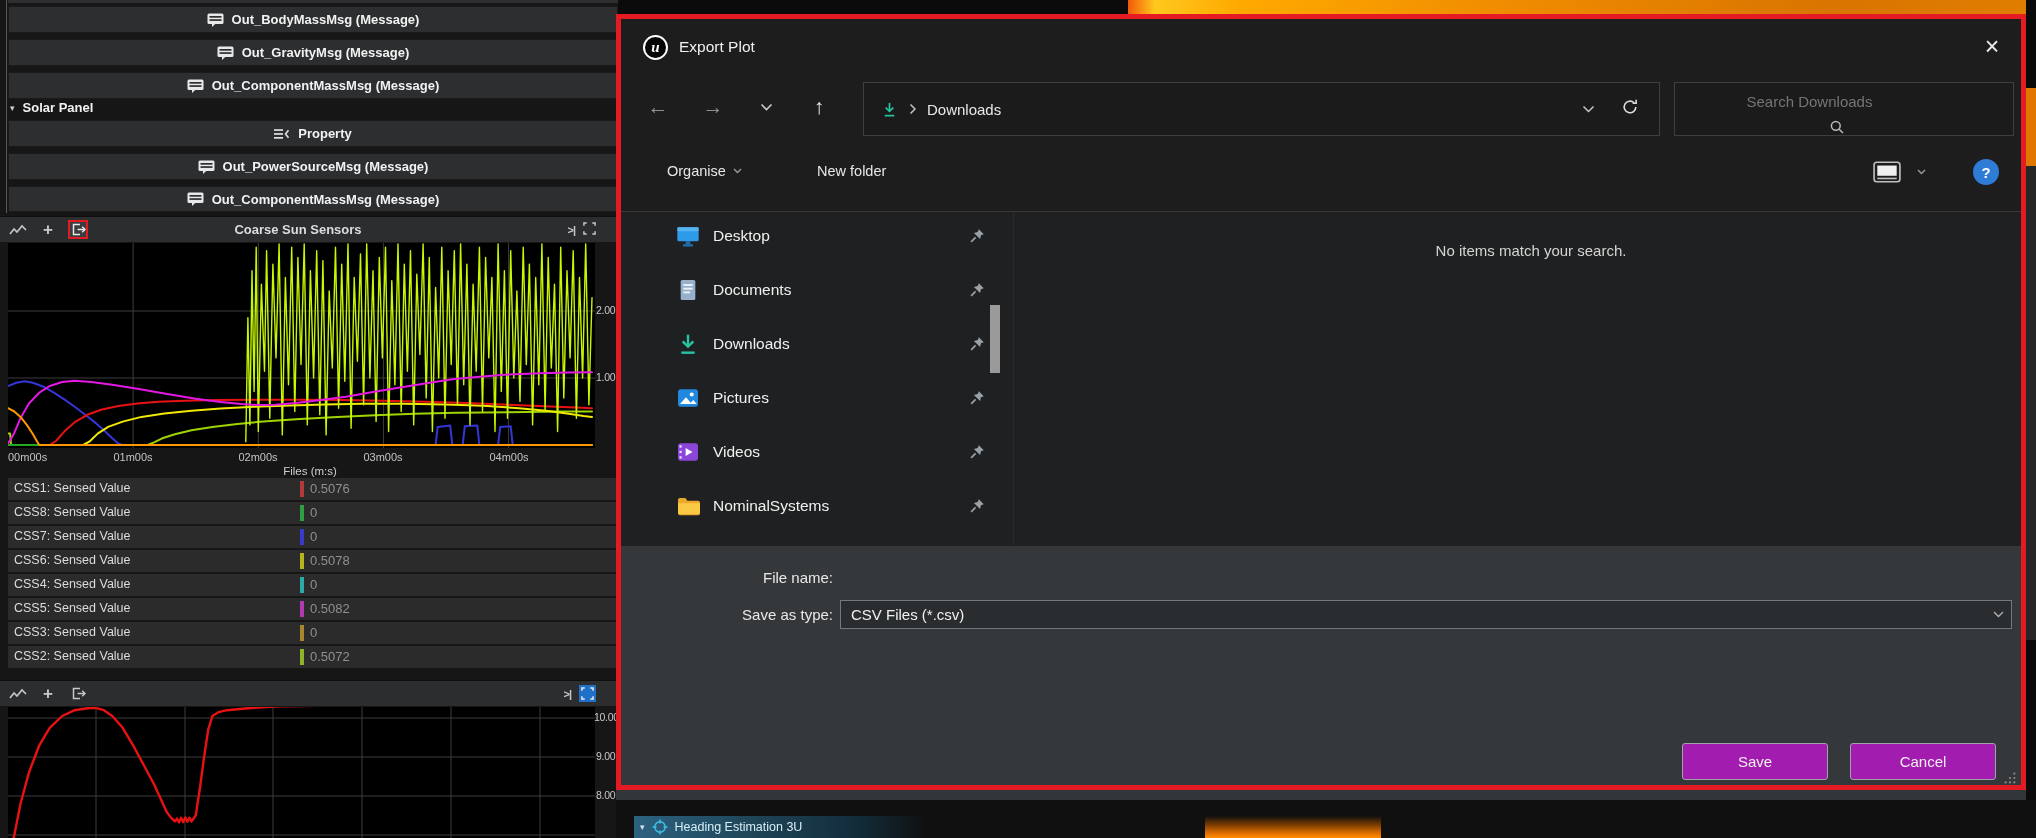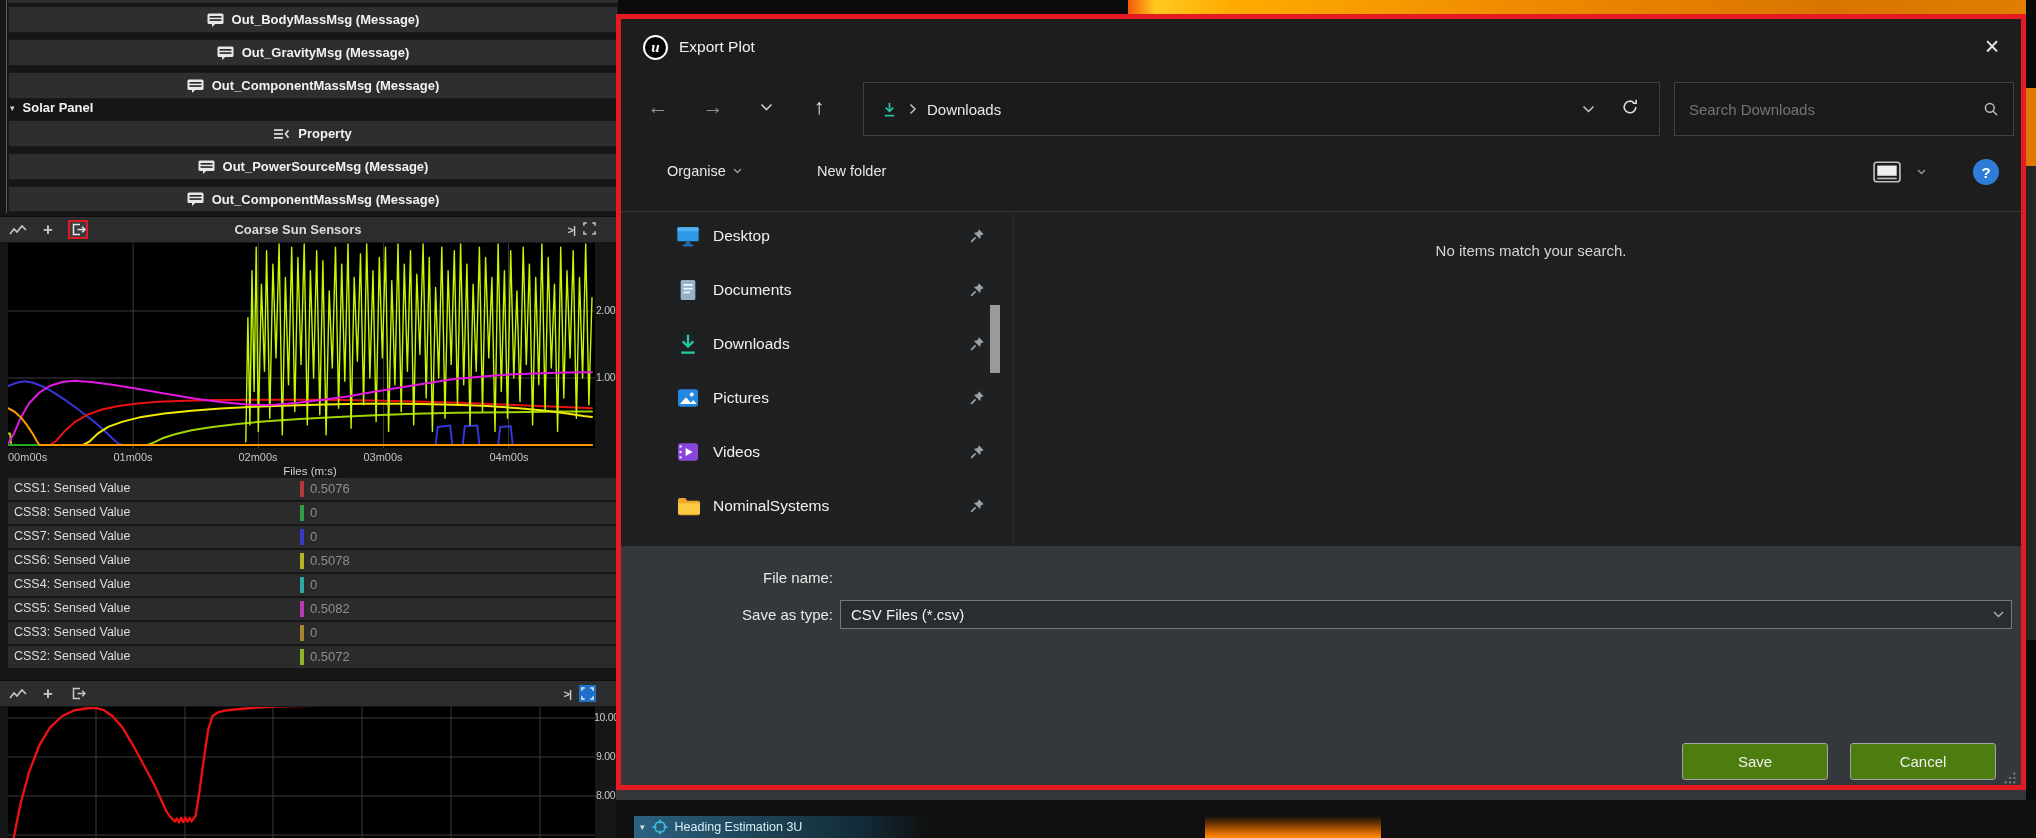--- a/index.html
+++ b/index.html
@@ -39,40 +39,40 @@
           font-size:15px;color:#fff;box-sizing:border-box;}
   .dlg-title{margin-left:11px;font-size:15.5px;color:#f0f0f0;}
   .close-x{position:absolute;right:12px;top:10px;width:34px;height:34px;display:flex;align-items:center;
            justify-content:center;font-size:25px;color:#e8e8e8;}
   .navrow{left:0;top:56px;width:1400px;height:66px;}
   .nav-ico{position:absolute;top:14px;width:36px;height:36px;display:flex;align-items:center;
            justify-content:center;font-size:21px;}
   .addr{left:242px;top:7px;width:797px;height:54px;background:#1b1b1b;border:1px solid #3f3f3f;
         box-sizing:border-box;display:flex;align-items:center;}
   .searchbox{left:1053px;top:7px;width:340px;height:54px;background:#1b1b1b;border:1px solid #3f3f3f;
-             box-sizing:border-box;display:flex;align-items:center;}
+             box-sizing:border-box;display:flex;align-items:center;flex-direction:column;}
   .searchbox input{flex:1;background:transparent;border:none;outline:none;color:#d8d8d8;
                    font-size:15px;padding:0 10px 0 14px;font-family:inherit;}
   .toolbar{left:0;top:122px;width:1400px;height:71px;border-bottom:1px solid #383838;box-sizing:border-box;}
   .tb-item{position:absolute;top:22px;display:flex;align-items:center;gap:7px;font-size:14.5px;color:#e6e6e6;}
   .body-area{left:0;top:193px;width:1400px;height:334px;background:#1f2021;}
   .side-row{position:absolute;left:8px;width:380px;height:50px;display:flex;align-items:center;}
   .side-ico{width:24px;height:24px;margin-left:47px;flex:none;}
   .side-label{margin-left:13px;font-size:15.5px;color:#f0f0f0;}
   .pin{position:absolute;left:340px;top:17px;width:16px;height:16px;}
   .footer{left:0;top:527px;width:1400px;height:239px;background:#35383a;}
   .f-label{position:absolute;width:152px;text-align:right;font-size:15px;color:#e8e8e8;}
   .f-field{position:absolute;left:219px;width:1172px;height:29px;box-sizing:border-box;
            background:#2a2d2f;display:flex;align-items:center;}
   .f-field .val{flex:1;margin-left:10px;font-size:15px;color:#f0f0f0;white-space:nowrap;overflow:hidden;}
   .f-field input{flex:1;margin-left:10px;font-size:15px;color:#f0f0f0;background:transparent;border:none;
                  outline:none;font-family:inherit;}
   .combo-chev{width:26px;display:flex;align-items:center;justify-content:center;flex:none;}
   .btn{position:absolute;height:37px;box-sizing:border-box;border:1px solid #a0a4a8;border-radius:3px;
-       background:#4d7c0f;display:flex;align-items:center;justify-content:center;font-size:15px;color:#f0f0f0;}
+       background:#a21caf;display:flex;align-items:center;justify-content:center;font-size:15px;color:#f0f0f0;}
   .help-circle{width:26px;height:26px;border-radius:50%;background:#2e7cd6;color:#fff;font-weight:bold;
                font-size:15px;display:flex;align-items:center;justify-content:center;}
   
   .top-strip{left:1128px;top:0;width:898px;height:14px;
              background:linear-gradient(90deg,#f2590a 0%,#ffc81e 3%,#ffaa00 12%,#f08c00 42%,#d97400 78%,#e07e00 100%);}
   .heading-row{left:634px;top:816px;width:292px;height:22px;display:flex;align-items:center;gap:7px;
                background:linear-gradient(90deg,#2d6280 0%,#1d4254 45%,#122b38 78%,rgba(16,32,42,0) 100%);
                font-size:12.5px;color:#d8eef8;padding-left:6px;box-sizing:border-box;}
   .orange-glow{left:1205px;top:816px;width:176px;height:22px;
                background:linear-gradient(180deg,rgba(40,20,0,0) 0%,#7a3c00 40%,#e87400 82%,#ff8c00 100%);}

